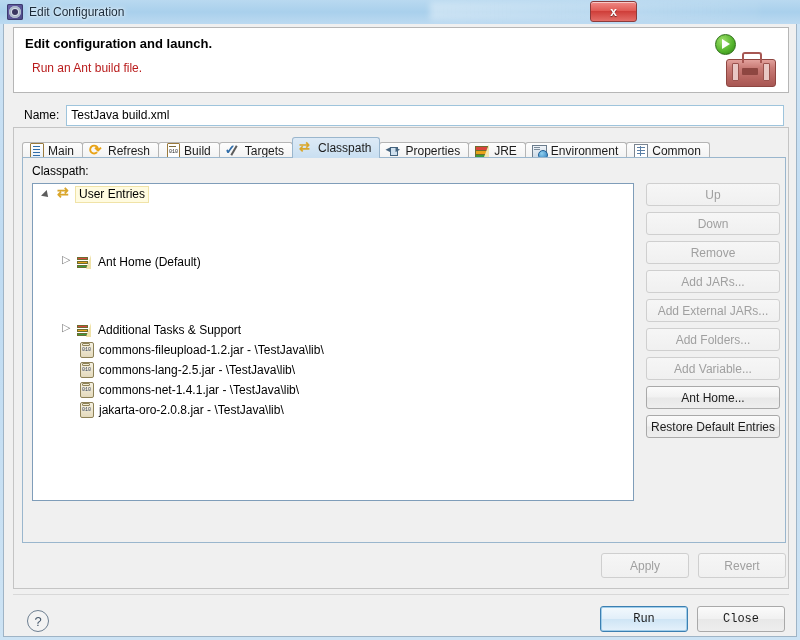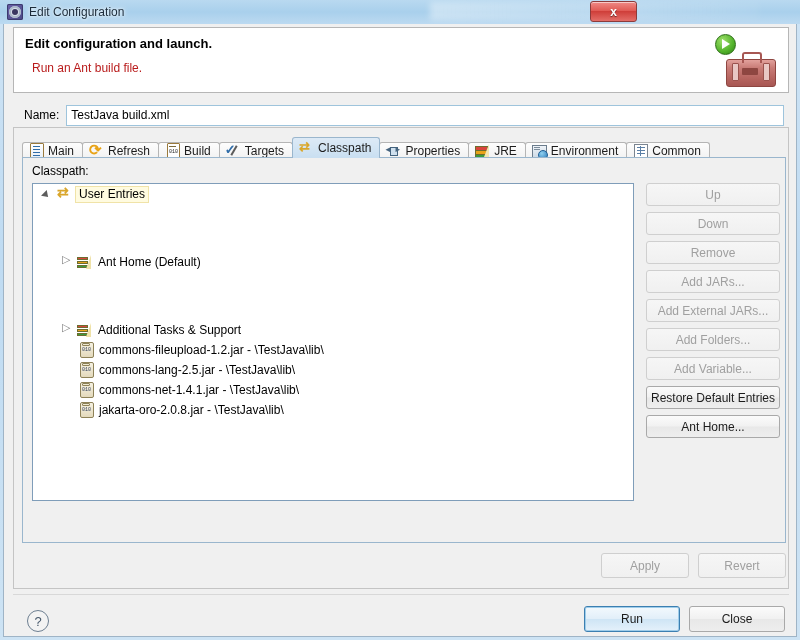--- a/index.html
+++ b/index.html
@@ -526,21 +526,21 @@
     display: flex; align-items: center; justify-content: center;
     cursor: pointer;
     background: #f3f3f3;
   }
   .bottom-right {
     position: absolute;
     right: 13px; top: 12px;
     display: flex;
     gap: 9px;
   }
-  .btn-wide { width: 96px; height: 26px; }
+  .btn-wide { width: 88px; height: 26px; font-family: Liberation Mono, monospace; }
   .btn.default {
     border: 1px solid #3c7fb1;
     background: linear-gradient(180deg,#f3f9fd 0%,#e2eff9 48%,#cfe5f5 52%,#e5f1fb 100%);
     box-shadow: 0 0 0 1px #9fcdea inset;
   }
 </style>
 </head>
 <body>
 
 <div class="window">
@@ -682,22 +682,22 @@
       </div>
 
       <div class="side-buttons">
         <div class="btn disabled">Up</div>
         <div class="btn disabled">Down</div>
         <div class="btn disabled">Remove</div>
         <div class="btn disabled">Add JARs...</div>
         <div class="btn disabled">Add External JARs...</div>
         <div class="btn disabled">Add Folders...</div>
         <div class="btn disabled">Add Variable...</div>
+        <div class="btn">Ant Home...</div>
         <div class="btn">Restore Default Entries</div>
-        <div class="btn">Ant Home...</div>
       </div>
     </div>
 
     <div class="apply-row">
       <div class="btn disabled">Apply</div>
       <div class="btn disabled">Revert</div>
     </div>
 
     <div class="bottom-bar">
       <div class="bottom-sep"></div>

